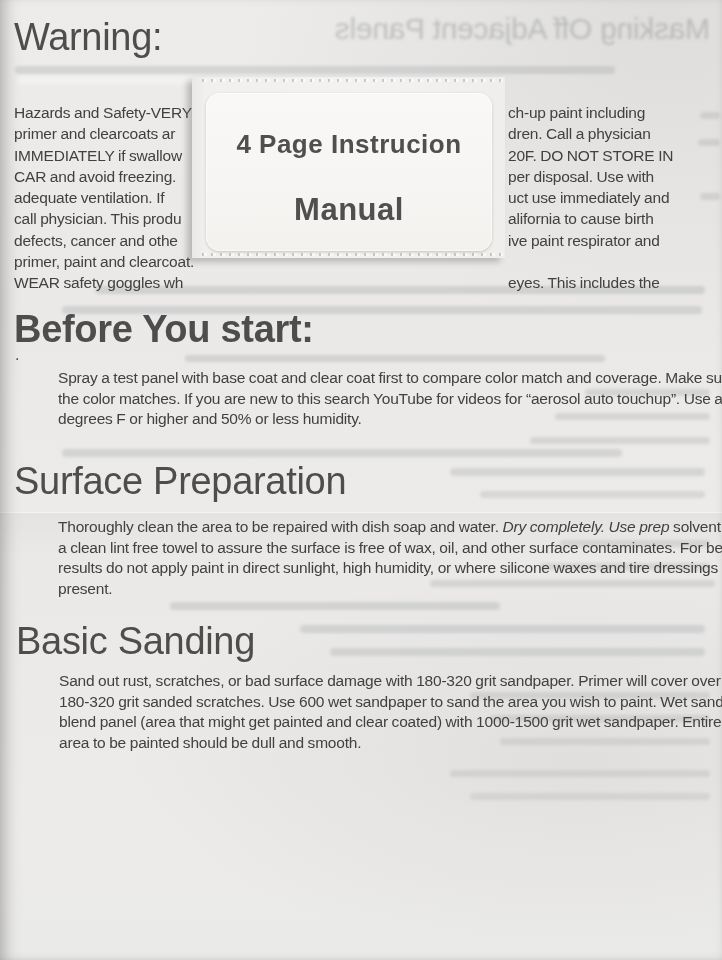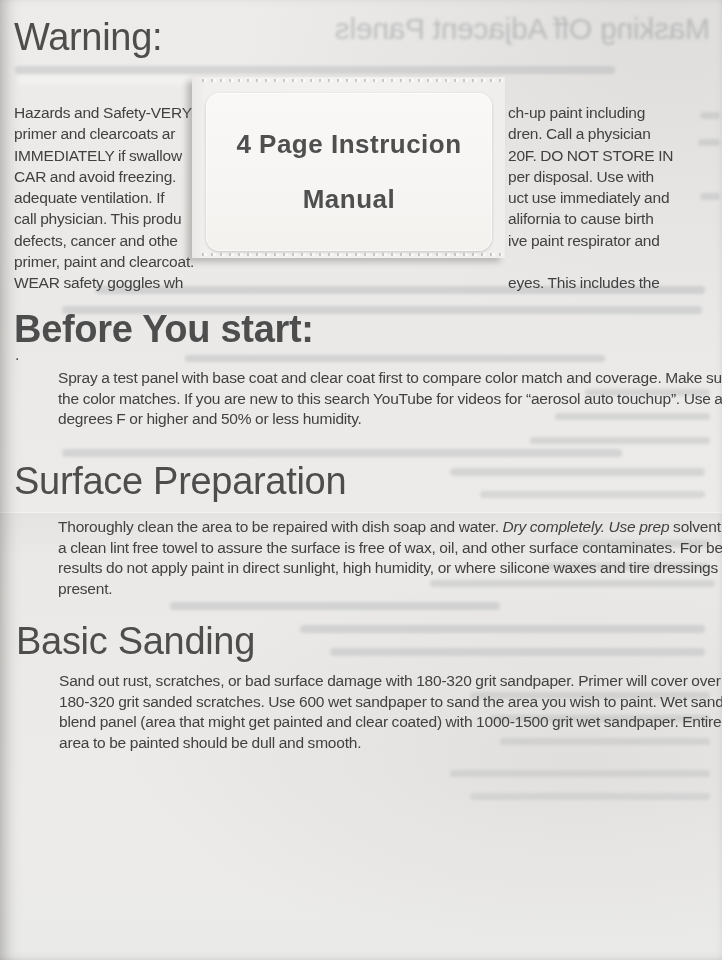--- a/index.html
+++ b/index.html
@@ -68,21 +68,21 @@
   }
   .perf-top{top:2px;} .perf-bottom{bottom:2px;}
   .sticker-label{
     position:absolute;left:206px;top:93px;width:286px;height:158px;z-index:4;
     background:linear-gradient(180deg,#f9f8f6 0%,#f6f5f3 60%,#f2f1ee 100%);
     border-radius:14px;
     box-shadow:0 1px 3px rgba(110,108,105,0.35), inset 0 0 0 1px rgba(255,255,255,0.55);
     text-align:center;color:#4f4f4f;font-weight:700;
   }
   .sticker-line1{margin-top:36px;font-size:26px;letter-spacing:0.5px;}
-  .sticker-line2{margin-top:24px;font-size:26px;letter-spacing:0.5px;}
+  .sticker-line2{margin-top:32px;font-size:31px;letter-spacing:0.5px;}
   .soft-band{position:absolute;left:18px;top:76px;width:174px;height:8px;z-index:1;
     background:rgba(246,246,244,0.65);filter:blur(2px);}
 </style>
 </head>
 <body>
 
 <div id="photo">
 
   <div class="top-page"></div>
   <div class="bottom-page"></div>

